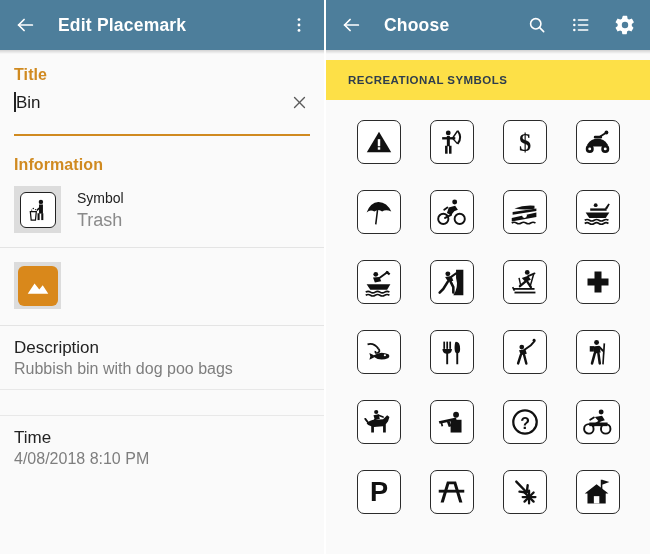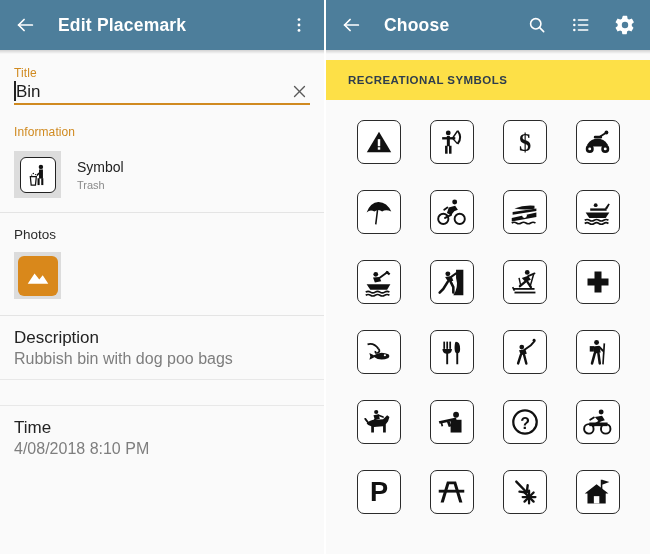--- a/index.html
+++ b/index.html
@@ -49,28 +49,29 @@
     background: linear-gradient(to bottom, rgba(0,0,0,.16), rgba(0,0,0,0));
     z-index: 4; pointer-events: none;
   }
 
   
   .body-left { background: #fafafa; height: 504px; position: relative; }
 
   .field-title-wrap { padding: 16px 14px 0 14px; }
   .field-label {
     color: #d08a20;
-    font-size: 12px;
-    font-weight: normal;
+    font-size: 16px;
+    font-weight: bold;
     letter-spacing: .1px;
   }
   .title-row {
+    margin-top: 7px;
     display: flex; align-items: flex-end;
     border-bottom: 2px solid #d08a20;
-    padding-bottom: 0;
+    padding-bottom: 20px;
     position: relative;
   }
   .title-value {
     font-size: 17px;
     color: #1c1c1c;
     flex: 1 1 auto;
     line-height: 22px;
     position: relative;
     padding-left: 2px;
   }
@@ -91,21 +92,21 @@
     padding: 12px 14px 14px 14px;
   }
   .symbol-thumb {
     width: 47px; height: 47px;
     background: #dcdcdc;
     display: flex; align-items: center; justify-content: center;
     flex: 0 0 auto;
   }
   .symbol-meta { margin-left: 16px; }
   .symbol-name { font-size: 14px; color: #212121; line-height: 18px; }
-  .symbol-sub  { font-size: 11px; color: #8a8a8a; margin-top: 3px; }
+  .symbol-sub  { font-size: 18px; color: #8a8a8a; margin-top: 3px; }
 
   .divider { height: 1px; background: #e4e4e4; }
   .divider-inset { height: 1px; background: #e8e8e8; margin-left: 0; }
 
   .photos-block { padding: 14px 14px 16px 14px; }
   .photos-head { font-size: 13.5px; color: #2b2b2b; margin-bottom: 10px; }
   .photo-cell {
     width: 47px; height: 47px; background: #dcdcdc;
     display: flex; align-items: center; justify-content: center;
   }
@@ -219,21 +220,20 @@
         </div>
         <div class="symbol-meta">
           <div class="symbol-name">Symbol</div>
           <div class="symbol-sub">Trash</div>
         </div>
       </div>
 
       <div class="divider"></div>
 
       <div class="photos-block">
-        <div class="photos-head">Photos</div>
         <div class="photo-cell">
           <div class="photo-tile">
             <svg width="24" height="20" viewBox="0 0 28 22" fill="#ffffff">
               <path d="M2 20 L10 8 L15.5 15 L19.5 10 L26 20 Z"></path>
             </svg>
           </div>
         </div>
       </div>
 
       <div class="divider"></div>

